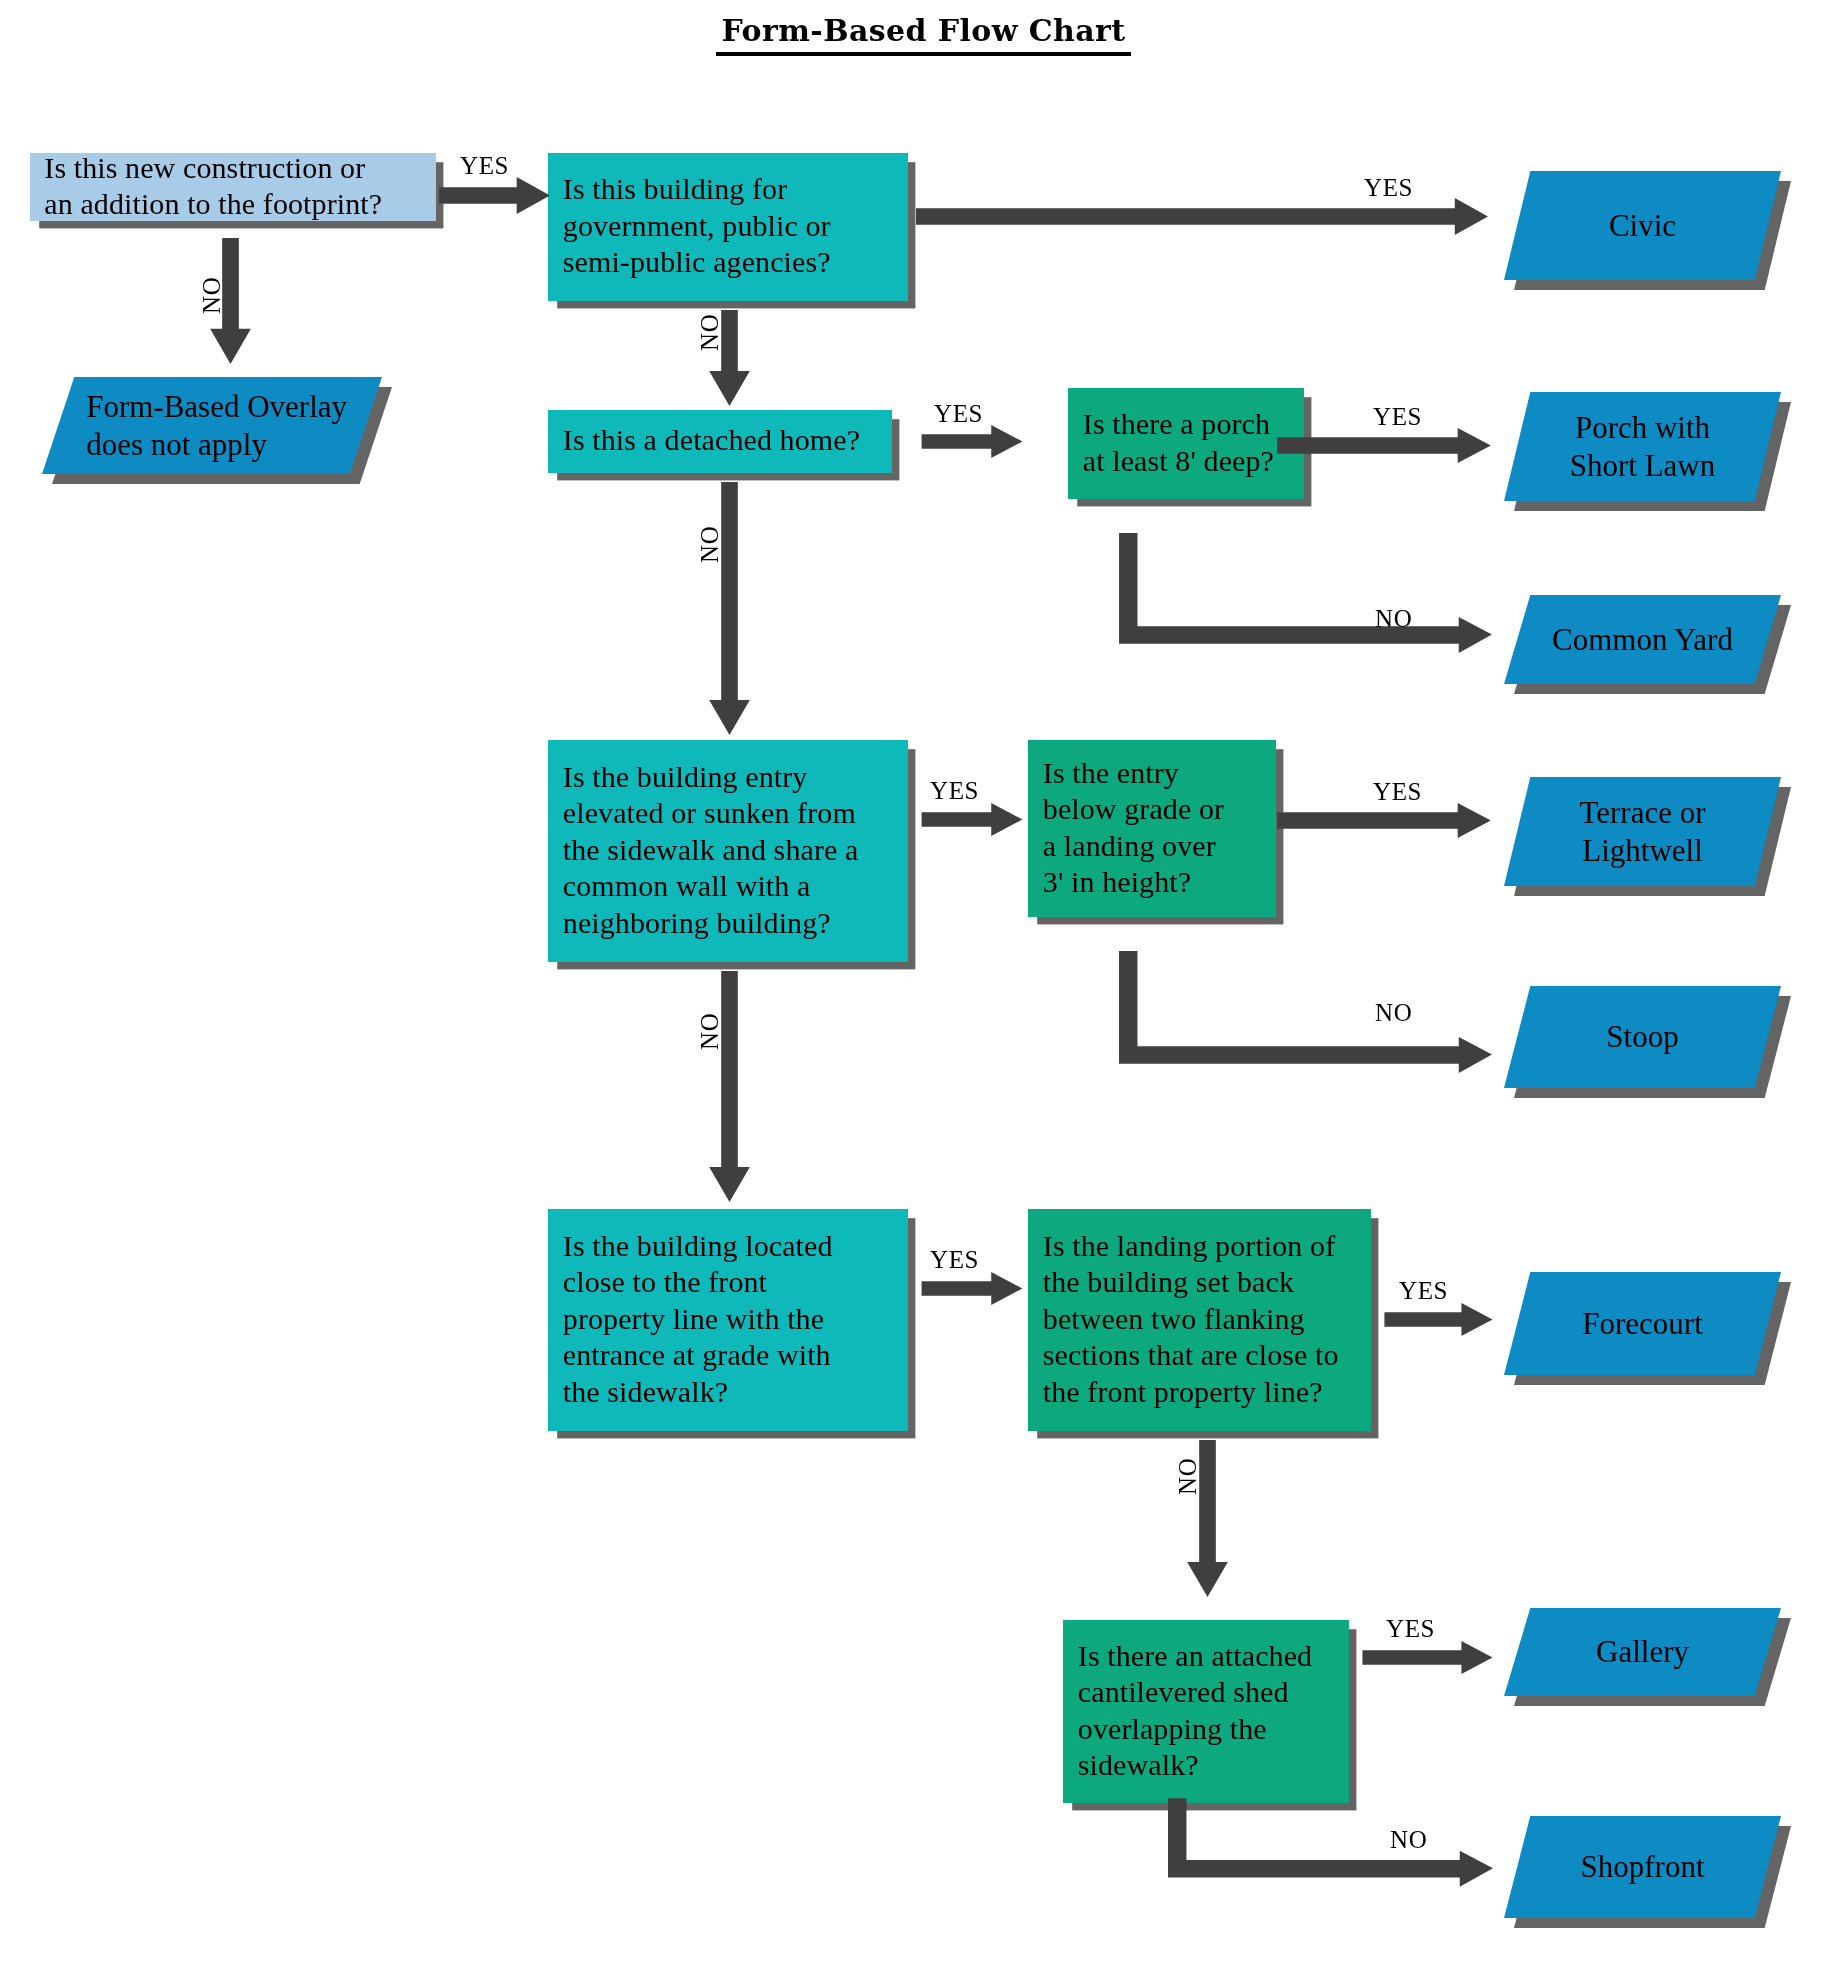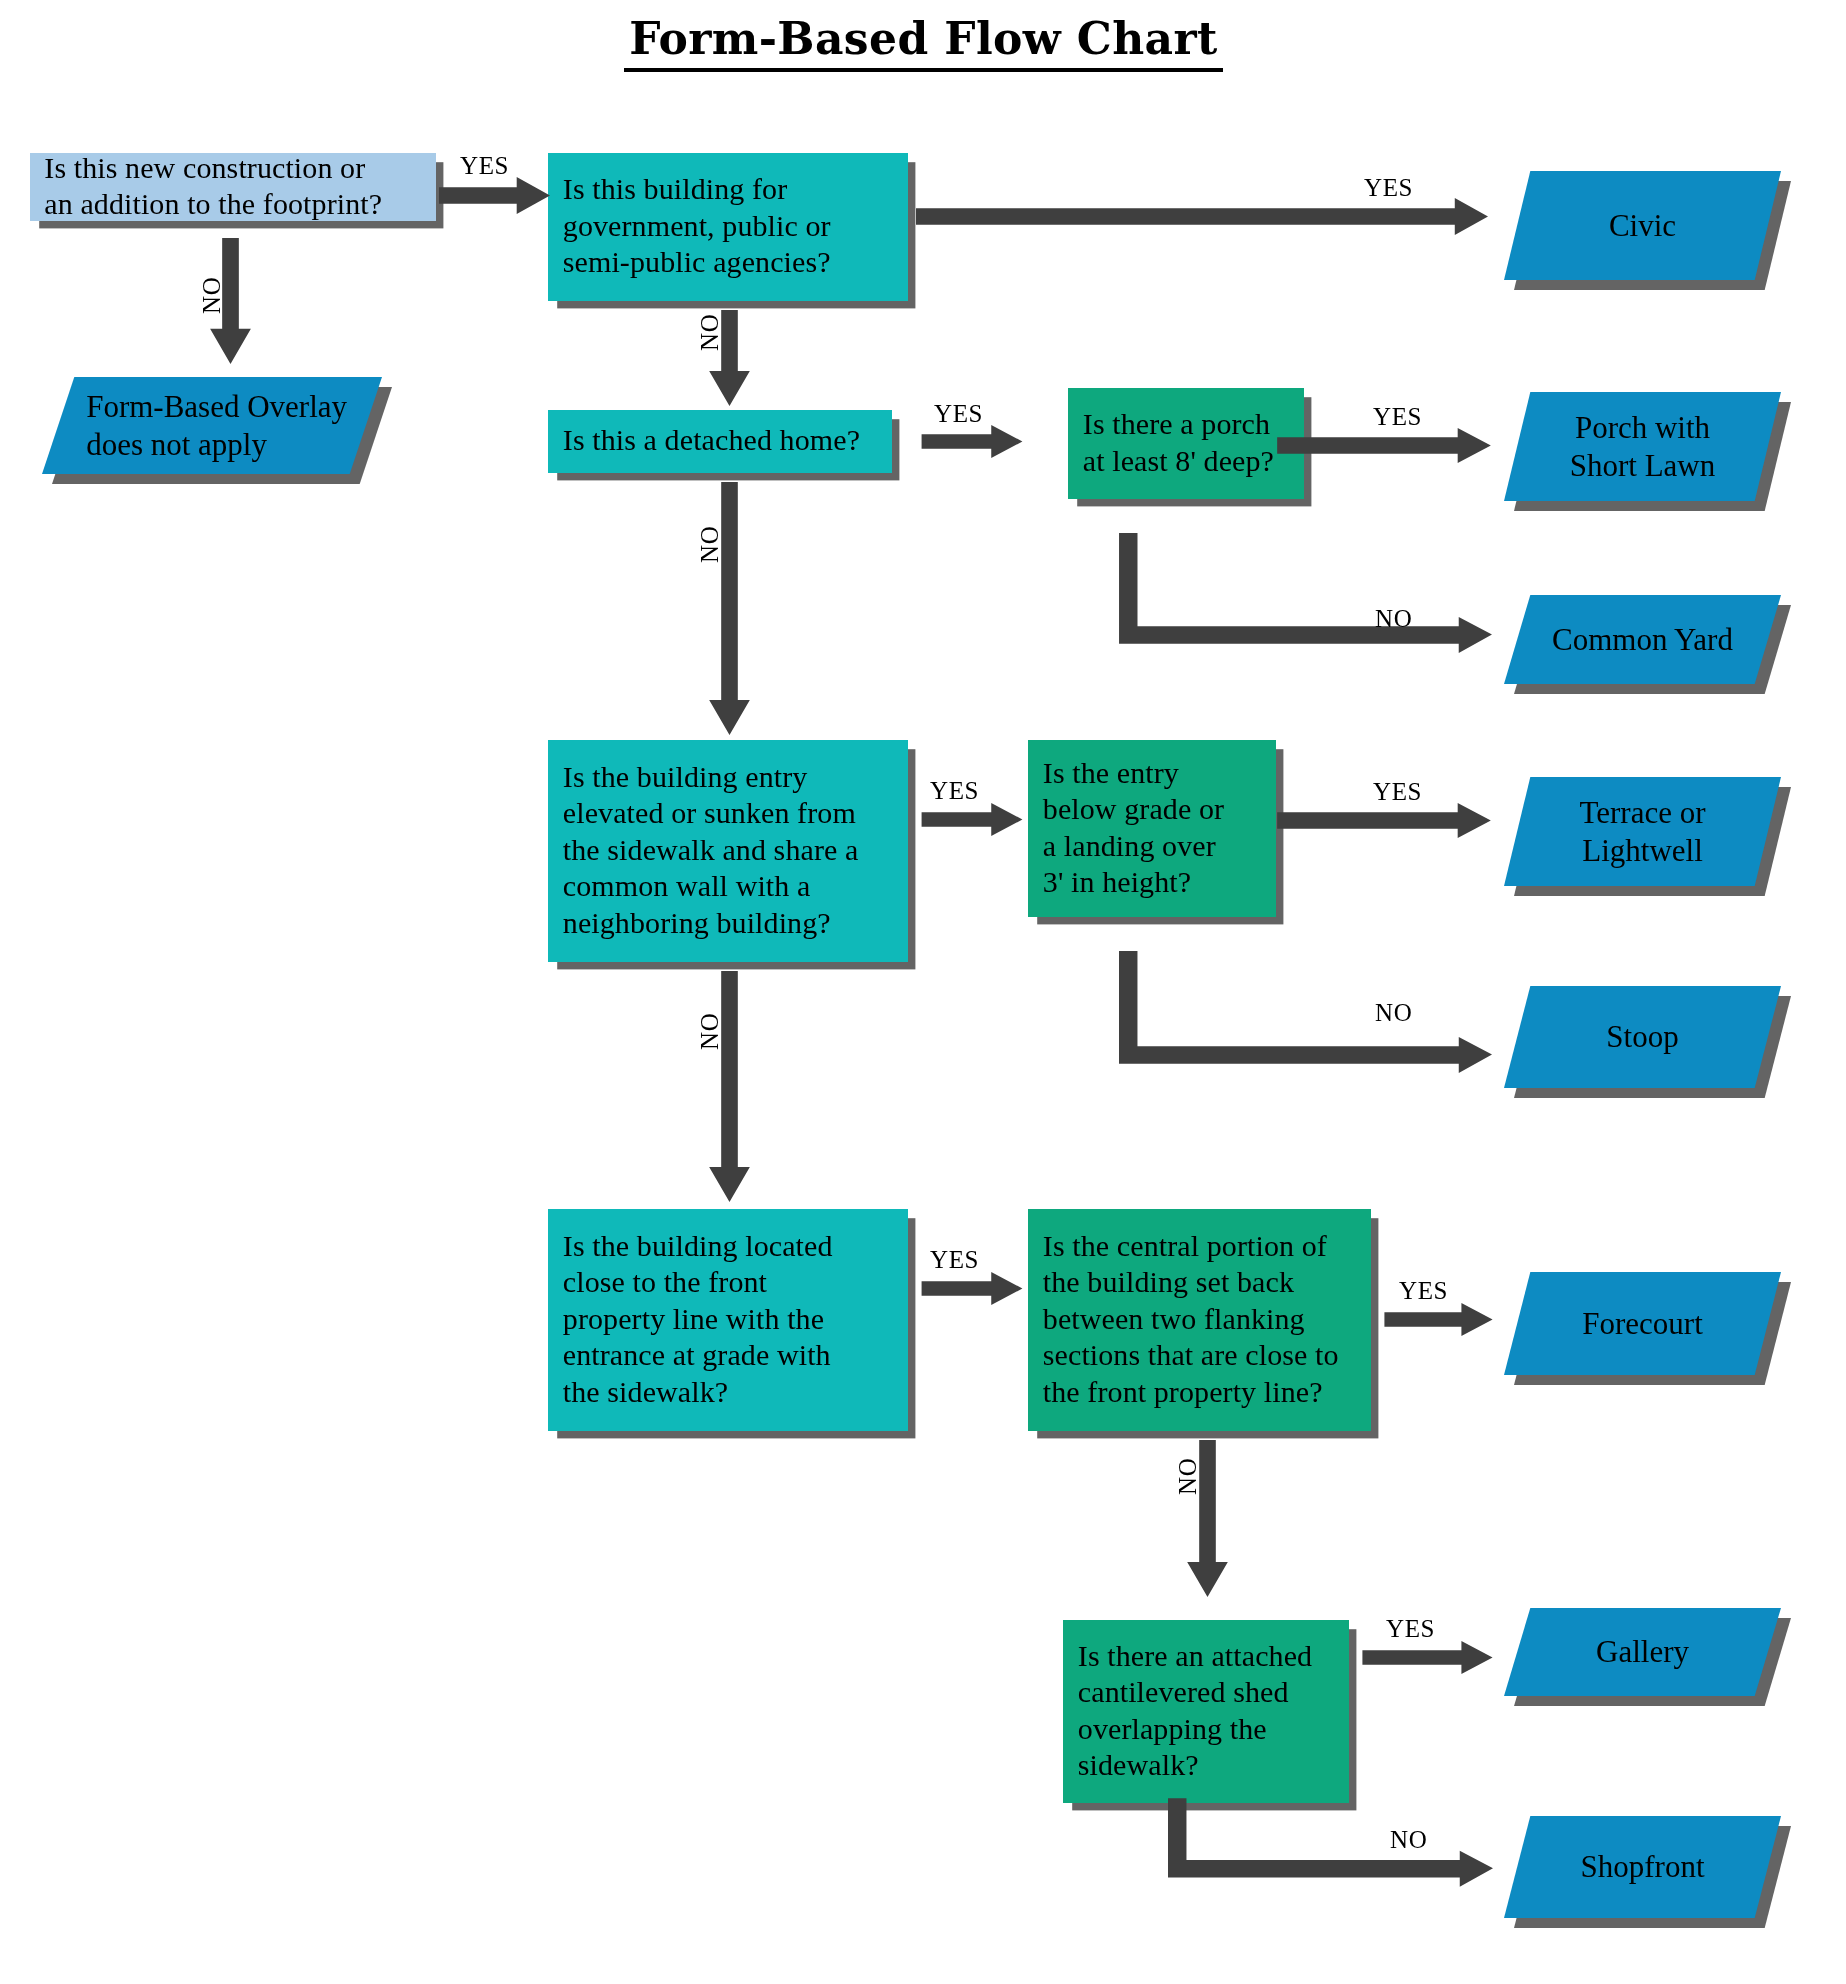--- a/index.html
+++ b/index.html
@@ -2,21 +2,21 @@
 <html style="font-size:14.8px"><head>
 <meta charset="utf-8">
 <style>
   html,body{margin:0;padding:0;background:#ffffff;}
   body{width:1847px;height:1984px;position:relative;overflow:hidden;
        font-family:"Liberation Serif","DejaVu Serif",serif;}
 
   #stage{position:absolute;left:0;top:0;width:1847px;height:1984px;}
 
   .title{position:absolute;left:0;top:13px;width:1847px;text-align:center;
-         font-family:"DejaVu Serif",serif;font-weight:bold;font-size:44px;
+         font-family:"DejaVu Serif",serif;font-weight:bold;font-size:30px;
          color:#000;letter-spacing:0.4px;}
   .title span{border-bottom:4.6px solid #000;padding:0 5.5px 3.7px 5.5px;display:inline-block;}
 
   
   .box{position:absolute;box-sizing:border-box;
        box-shadow:8.3px 8.3px 0 -0.9px rgba(40,40,40,.72);
        color:#000;display:flex;align-items:center;}
   .box .txt{padding:5.5px 13px 7.4px 14.8px;font-size:30px;line-height:1.215;
             letter-spacing:0.1px;}
   .box.start{background:#a8cbe8;}
@@ -154,21 +154,21 @@
       <div>Is the building located</div>
       <div>close to the front</div>
       <div>property line with the</div>
       <div>entrance at grade with</div>
       <div>the sidewalk?</div>
     </div>
   </div>
 
   <div class="box green" style="left:1028px;top:1209px;width:343px;height:222px;">
     <div class="txt">
-      <div>Is the central portion of</div>
+      <div>Is the landing portion of</div>
       <div>the building set back</div>
       <div>between two flanking</div>
       <div>sections that are close to</div>
       <div>the front property line?</div>
     </div>
   </div>
 
   <div class="parawrap" style="left:1504px;top:1272px;width:277px;height:103px;">
     <div class="shadow"></div>
     <div class="face">

